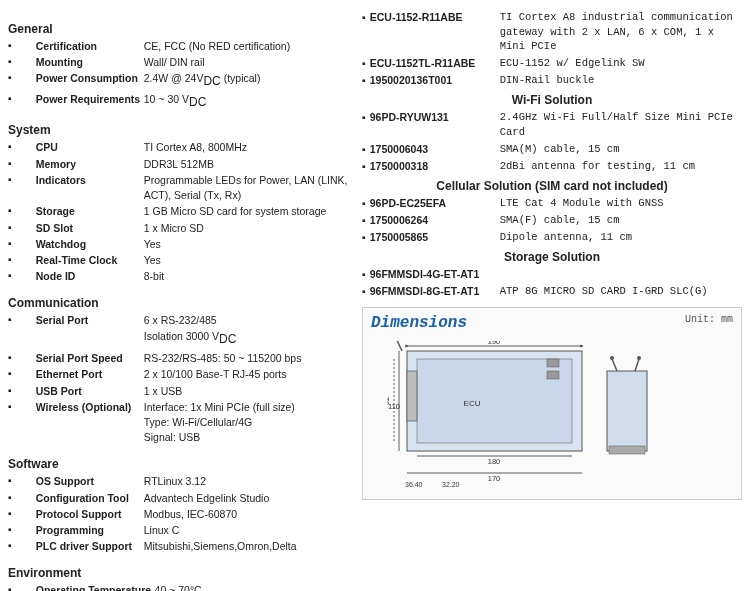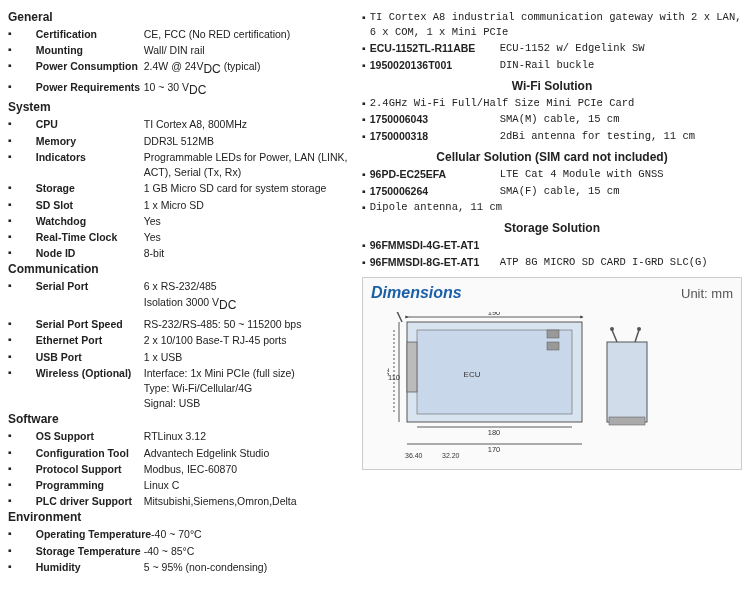--- a/index.html
+++ b/index.html
@@ -31,21 +31,21 @@
     }
 
     .right-column {
       flex: 1;
       padding-left: 4px;
     }
 
     .section-title {
       font-weight: bold;
       font-size: 12px;
-      margin-top: 0;
+      margin-top: 12px;
       margin-bottom: 3px;
     }
 
     
     .accessory-list {
       margin-bottom: 6px;
     }
 
     .accessory-item {
       display: flex;
@@ -84,33 +84,34 @@
     .dimensions-box {
       border: 1px solid #ccc;
       margin-top: 8px;
       padding: 6px 8px;
       background: #fafafa;
     }
 
     .dimensions-header {
       display: flex;
       justify-content: space-between;
-      align-items: center;
+      align-items: flex-start;
       margin-bottom: 6px;
+      font-family: Liberation Mono, monospace;
     }
 
     .dimensions-title {
       font-size: 16px;
       font-weight: bold;
       color: #1a5fa8;
       font-style: italic;
     }
 
     .dimensions-unit {
-      font-size: 13px;
+      font-size: 10px;
       color: #555;
     }
 
     .dimensions-svg-area {
       width: 100%;
       height: 155px;
       display: flex;
       justify-content: center;
       align-items: center;
     }
@@ -299,38 +300,40 @@
         </div>
       </div>
 
     </div>
 
     <div class="right-column">
 
       <div class="accessory-list">
         <div class="accessory-item">
           <span class="bullet">▪</span>
+          <span class="part-num">ECU-1152-R11ABE</span>
           <span class="desc">TI Cortex A8 industrial communication gateway with 2 x LAN, 6 x COM, 1 x Mini PCIe</span>
         </div>
         <div class="accessory-item">
           <span class="bullet">▪</span>
           <span class="part-num">ECU-1152TL-R11ABE</span>
           <span class="desc">ECU-1152 w/ Edgelink SW</span>
         </div>
         <div class="accessory-item">
           <span class="bullet">▪</span>
           <span class="part-num">1950020136T001</span>
           <span class="desc">DIN-Rail buckle</span>
         </div>
       </div>
 
       <div class="right-section-title">Wi-Fi Solution</div>
       <div class="accessory-list">
         <div class="accessory-item">
           <span class="bullet">▪</span>
+          <span class="part-num">96PD-RYUW131</span>
           <span class="desc">2.4GHz Wi-Fi Full/Half Size Mini PCIe Card</span>
         </div>
         <div class="accessory-item">
           <span class="bullet">▪</span>
           <span class="part-num">1750006043</span>
           <span class="desc">SMA(M) cable, 15 cm</span>
         </div>
         <div class="accessory-item">
           <span class="bullet">▪</span>
           <span class="part-num">1750000318</span>
@@ -345,20 +348,21 @@
           <span class="part-num">96PD-EC25EFA</span>
           <span class="desc">LTE Cat 4 Module with GNSS</span>
         </div>
         <div class="accessory-item">
           <span class="bullet">▪</span>
           <span class="part-num">1750006264</span>
           <span class="desc">SMA(F) cable, 15 cm</span>
         </div>
         <div class="accessory-item">
           <span class="bullet">▪</span>
+          <span class="part-num">1750005865</span>
           <span class="desc">Dipole antenna, 11 cm</span>
         </div>
       </div>
 
       <div class="right-section-title">Storage Solution</div>
       <div class="accessory-list">
         <div class="accessory-item">
           <span class="bullet">▪</span>
           <span class="part-num">96FMMSDI-4G-ET-AT1</span>
         </div>

